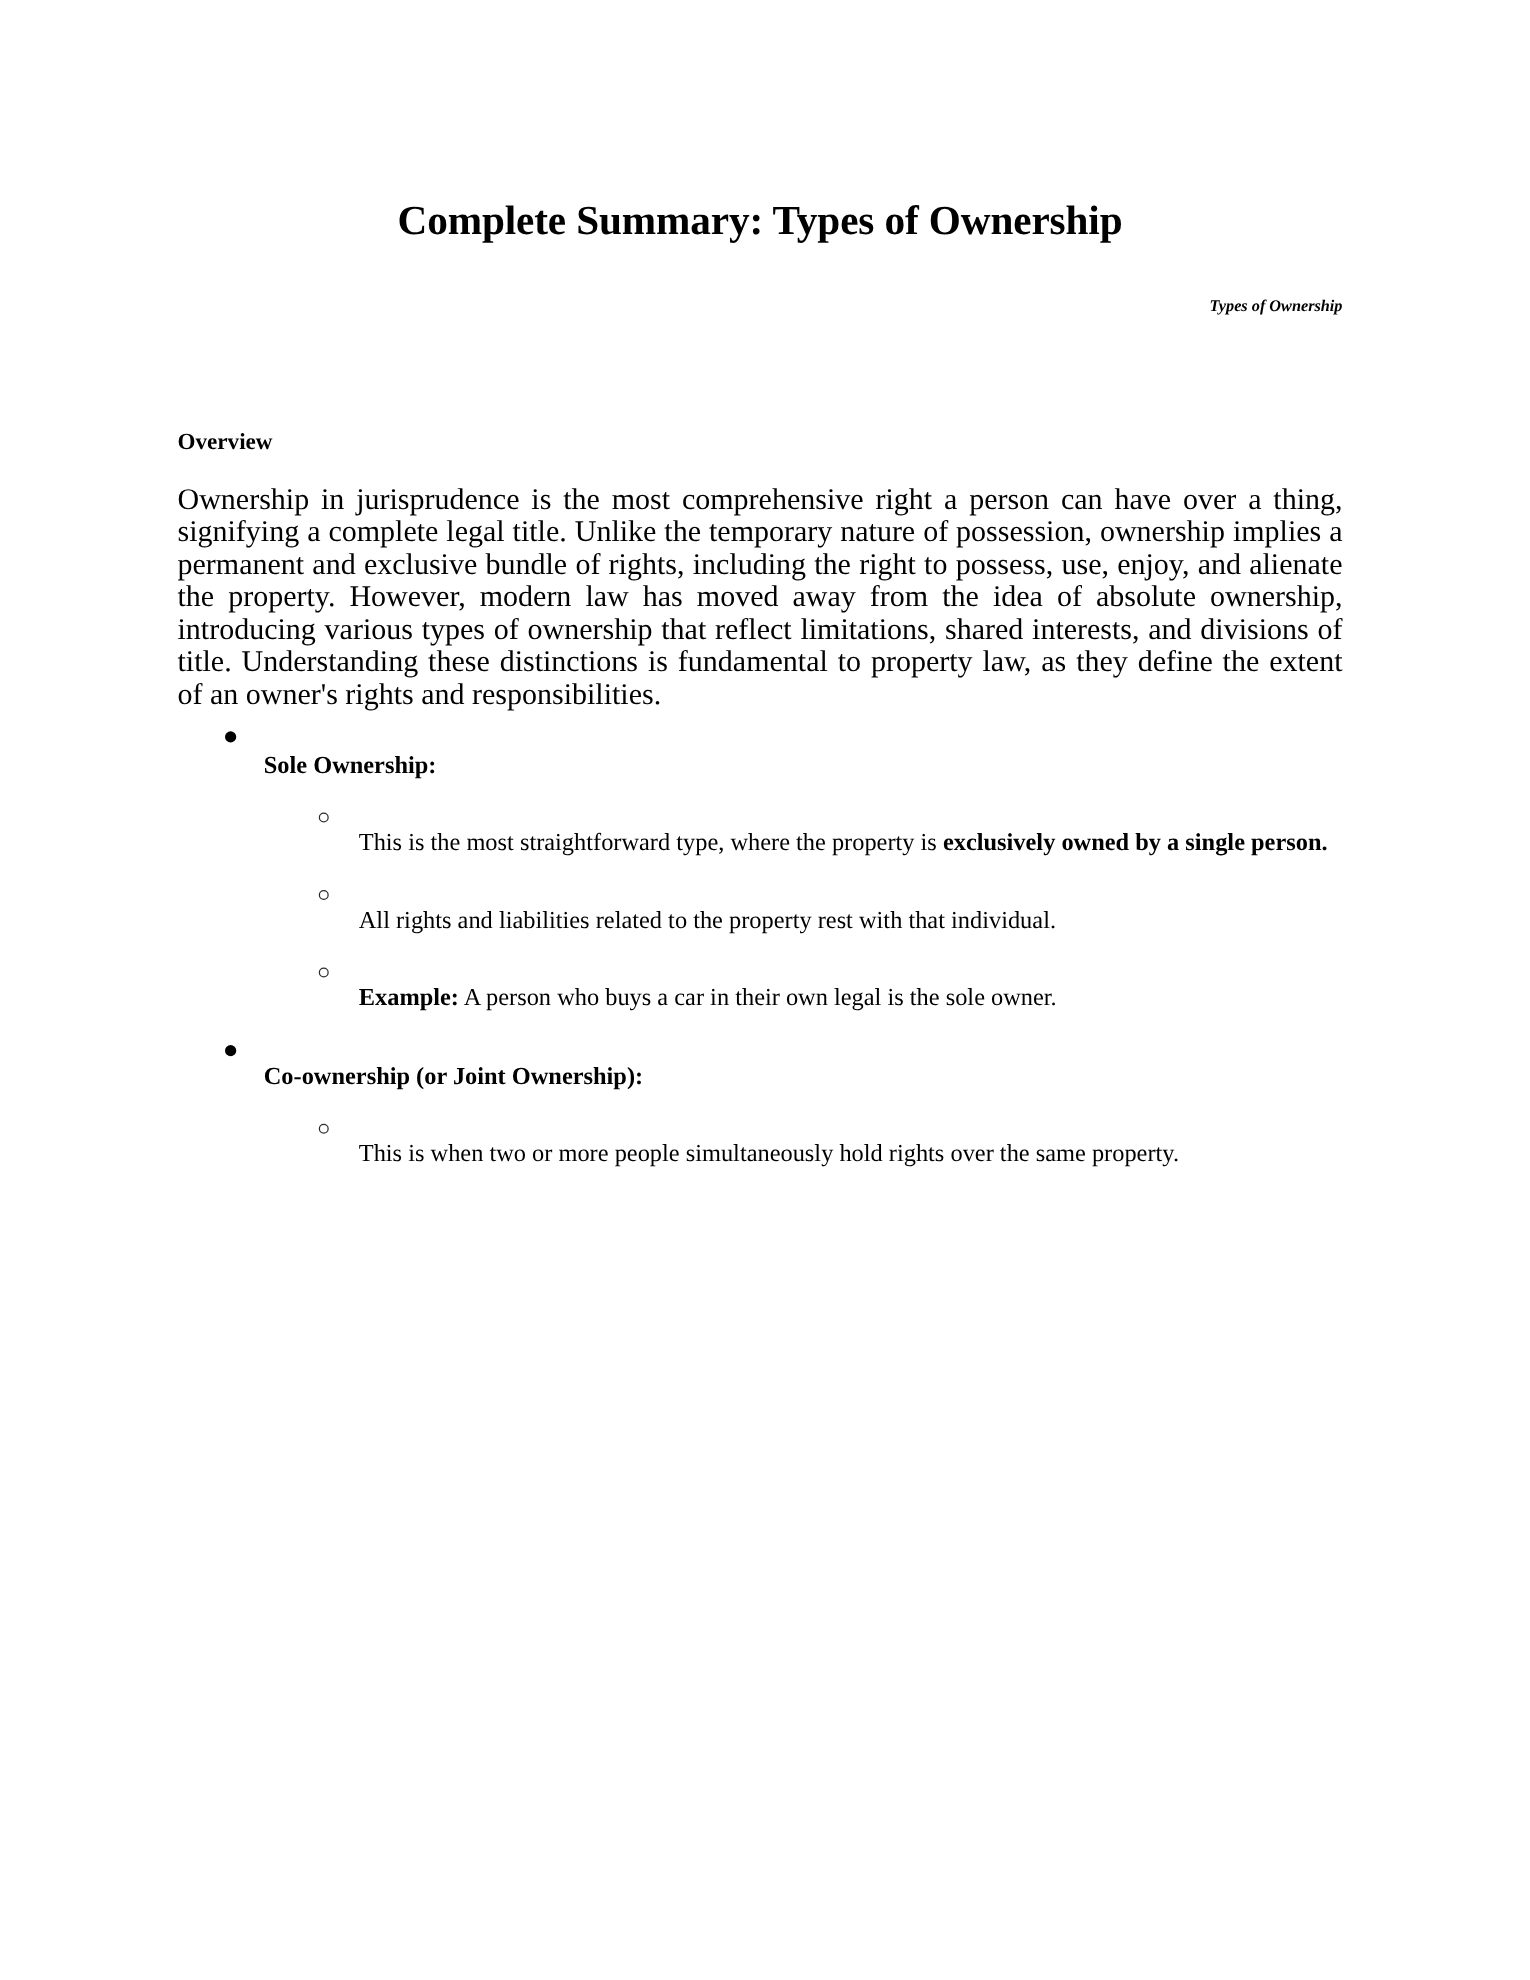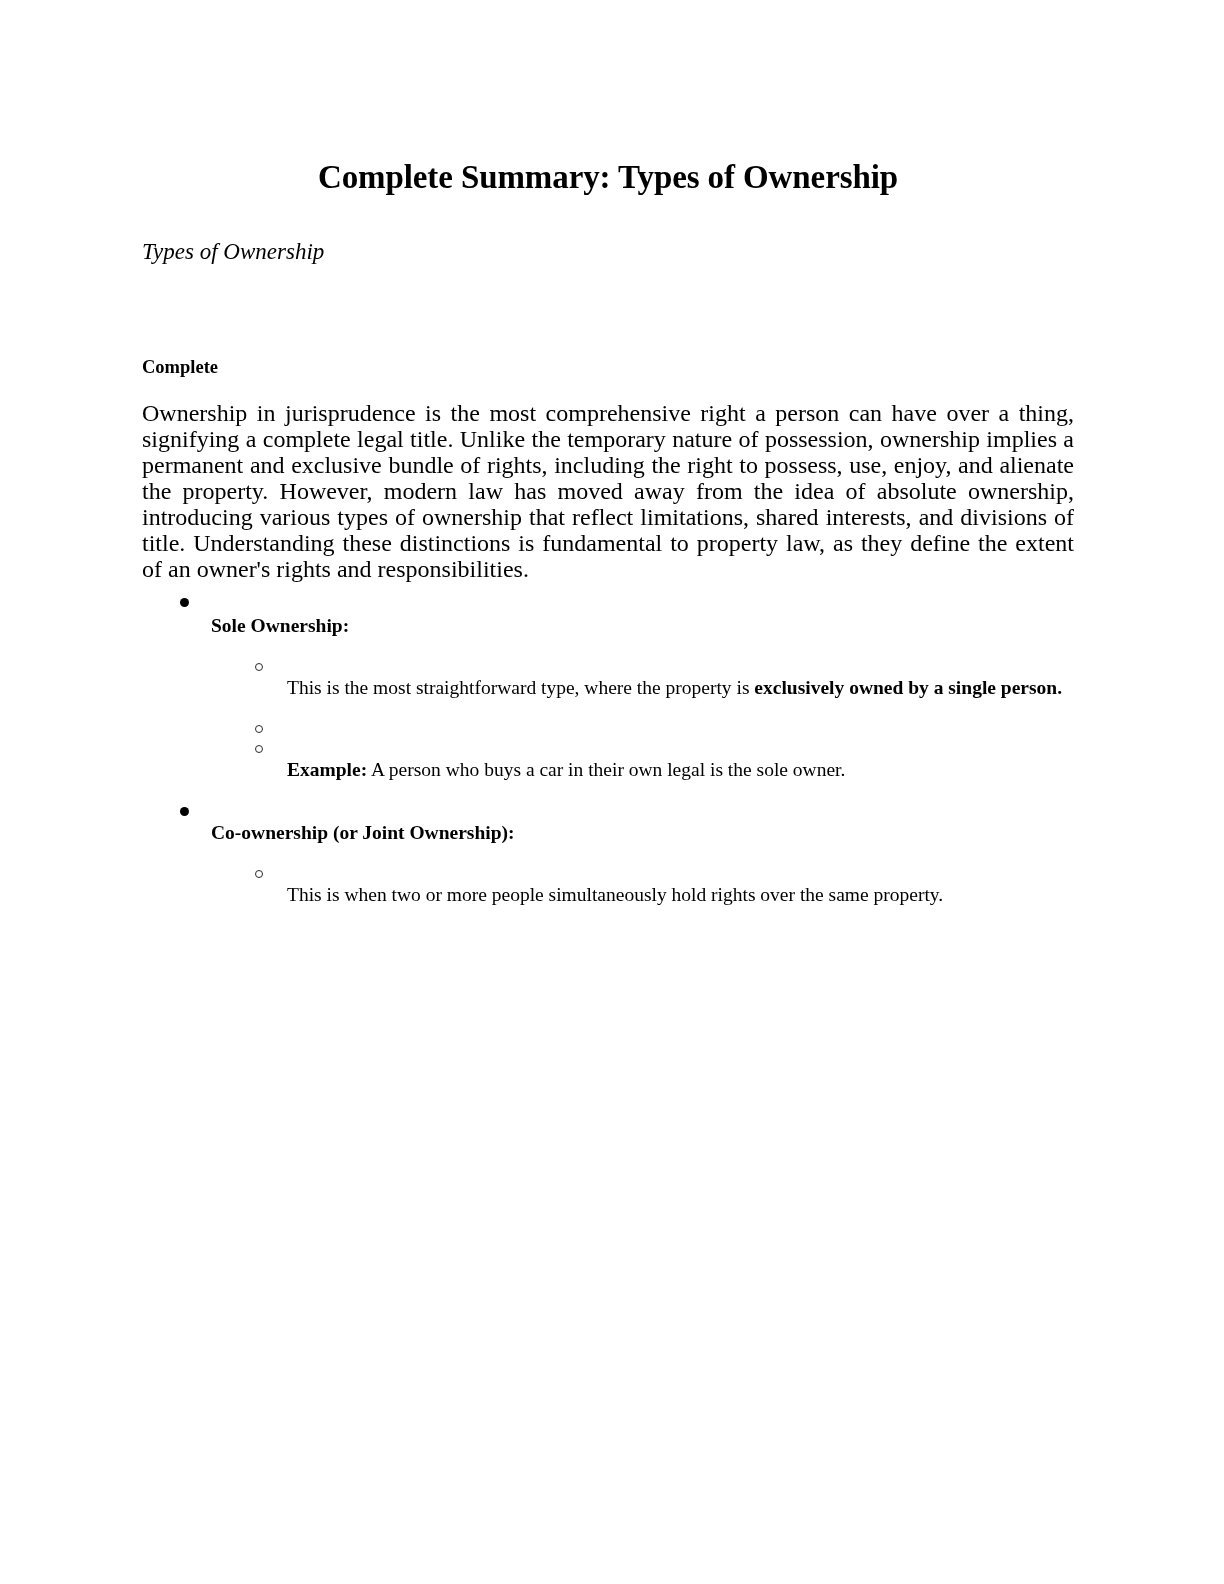--- a/index.html
+++ b/index.html
@@ -40,24 +40,24 @@
     font-size: 33px;
     font-weight: bold;
     line-height: 1.18;
     text-align: center;
     letter-spacing: -0.1px;
   }
 
   .doc-subtitle {
     margin: 0;
     padding-top: 40px;
-    font-size: 23px;
+    font-size: 13px;
     font-style: italic;
-    font-weight: normal;
-    text-align: left;
+    font-weight: bold;
+    text-align: right;
     line-height: 1.3;
   }
 
   
   .section-heading {
     margin: 0;
     font-size: 18.5px;
     font-weight: bold;
     line-height: 1.35;
   }
@@ -135,39 +135,40 @@
 </head>
 <body>
 
 <div class="page">
   <div class="content">
 
     <h1 class="doc-title">Complete Summary: Types of Ownership</h1>
 
     <div class="doc-subtitle">Types of Ownership</div>
 
-    <h2 class="section-heading h-overview">Complete</h2>
+    <h2 class="section-heading h-overview">Overview</h2>
 
     <p class="body-par p-overview">Ownership in jurisprudence is the most comprehensive right a person can have over a thing, signifying a complete legal title. Unlike the temporary nature of possession, ownership implies a permanent and exclusive bundle of rights, including the right to possess, use, enjoy, and alienate the property. However, modern law has moved away from the idea of absolute ownership, introducing various types of ownership that reflect limitations, shared interests, and divisions of title. Understanding these distinctions is fundamental to property law, as they define the extent of an owner's rights and responsibilities.</p>
 
 
 
     <ul class="lvl1">
 
       <li class="li-sole">
         <span class="bullet-disc"></span>
         <span>Sole Ownership:</span>
 
         <ul class="lvl2">
           <li class="sub-gap">
             <span class="bullet-circle"></span>
             <span>This is the most straightforward type, where the property is </span><b>exclusively owned by a single person.</b>
           </li>
           <li class="sub-gap">
             <span class="bullet-circle"></span>
+            <span>All rights and liabilities related to the property rest with that individual.</span>
           </li>
           <li class="sub-gap">
             <span class="bullet-circle"></span><b>Example:</b><span> A person who buys a car in their own legal is the sole owner.</span>
           </li>
         </ul>
       </li>
 
       <li class="li-co">
         <span class="bullet-disc"></span>
         <span>Co-ownership (or Joint Ownership):</span>

